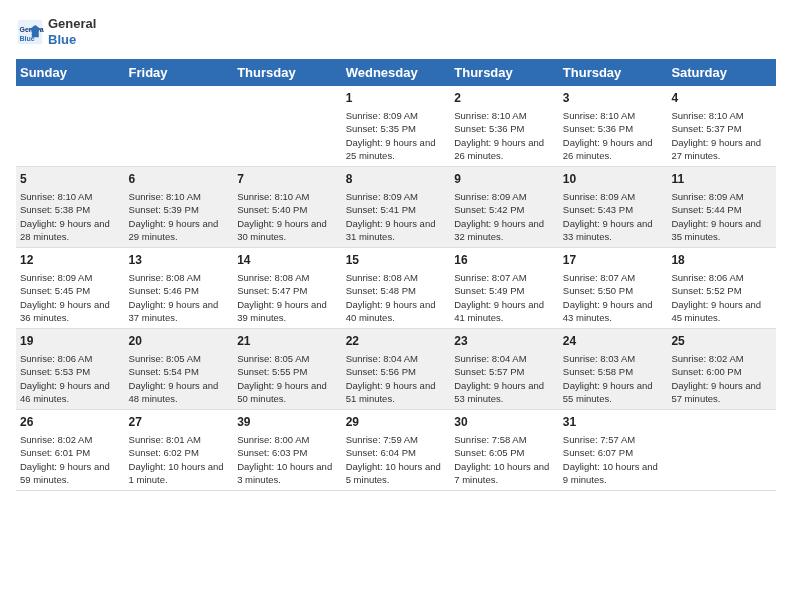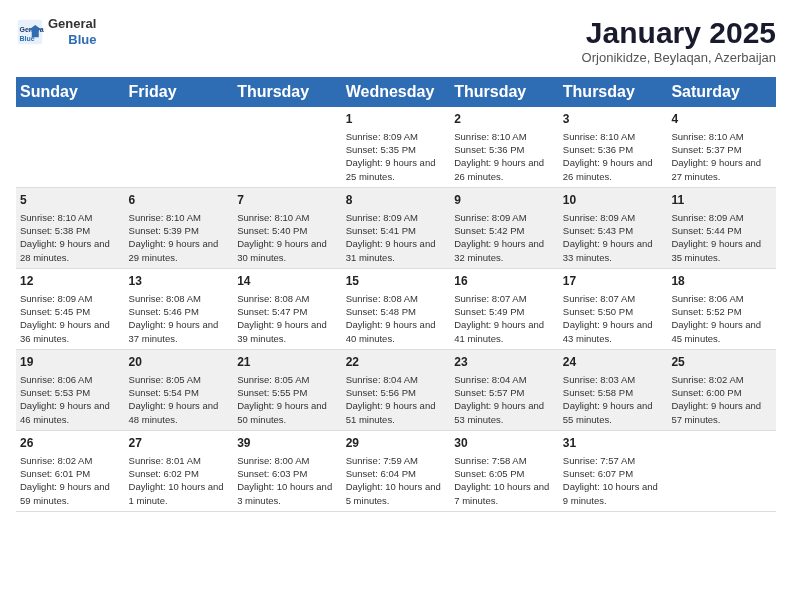--- a/index.html
+++ b/index.html
@@ -13,21 +13,20 @@
     .header {
       display: flex;
       justify-content: space-between;
       align-items: flex-start;
       margin-bottom: 12px;
     }
     .logo {
       display: flex;
       align-items: center;
       gap: 4px;
-      text-align: right;
     }
     .logo-text {
       display: flex;
       flex-direction: column;
       font-size: 13px;
       font-weight: bold;
       color: #1a1a2e;
       line-height: 1.2;
     }
     .logo-text span:first-child { color: #333; }
@@ -51,21 +50,21 @@
     table {
       width: 100%;
       border-collapse: collapse;
       font-size: 10.5px;
     }
     thead tr th {
       background-color: #2e6db4;
       color: #fff;
       padding: 6px 4px;
       text-align: left;
-      font-size: 16px;
+      font-size: 13px;
     }
     tbody tr {
       border-bottom: 1px solid #ddd;
     }
     tbody tr:nth-child(odd) {
       background: #fff;
     }
     tbody tr:nth-child(even) {
       background: #f5f5f5;
     }
@@ -100,24 +99,20 @@
       <rect x="2" y="2" width="28" height="28" rx="3" fill="#e8f0fa"></rect>
       <text x="4" y="16" font-size="8" font-weight="bold" fill="#1a3a6e">General</text>
       <text x="4" y="26" font-size="8" font-weight="bold" fill="#2e6db4">Blue</text>
       <polygon points="22,8 30,14 26,14 26,22 18,22 18,14 14,14" fill="#2e6db4"></polygon>
     </svg>
     <div class="logo-text">
       <span>General</span>
       <span>Blue</span>
     </div>
   </div>
-  <div class="title-area">
-    <div class="month-title">January 2025</div>
-    <div class="location">Orjonikidze, Beylaqan, Azerbaijan</div>
-  </div>
 </div>
 
 <table>
   <thead>
     <tr>
     <th>Sunday</th>
         <th>Friday</th>
         <th>Thursday</th>
         <th>Wednesday</th>
         <th>Thursday</th>

